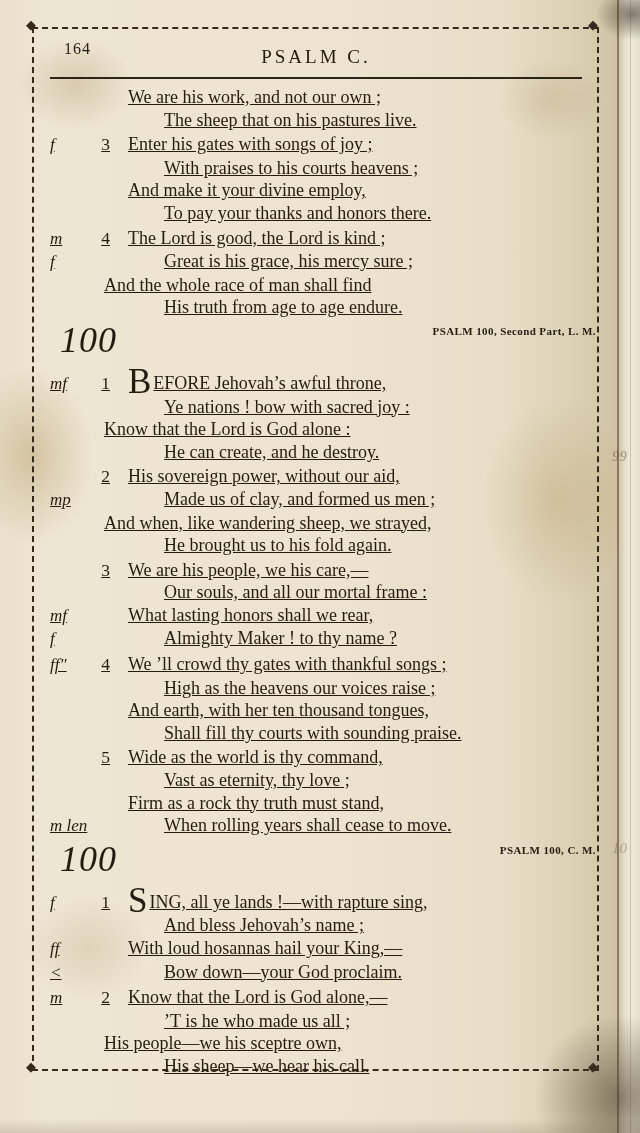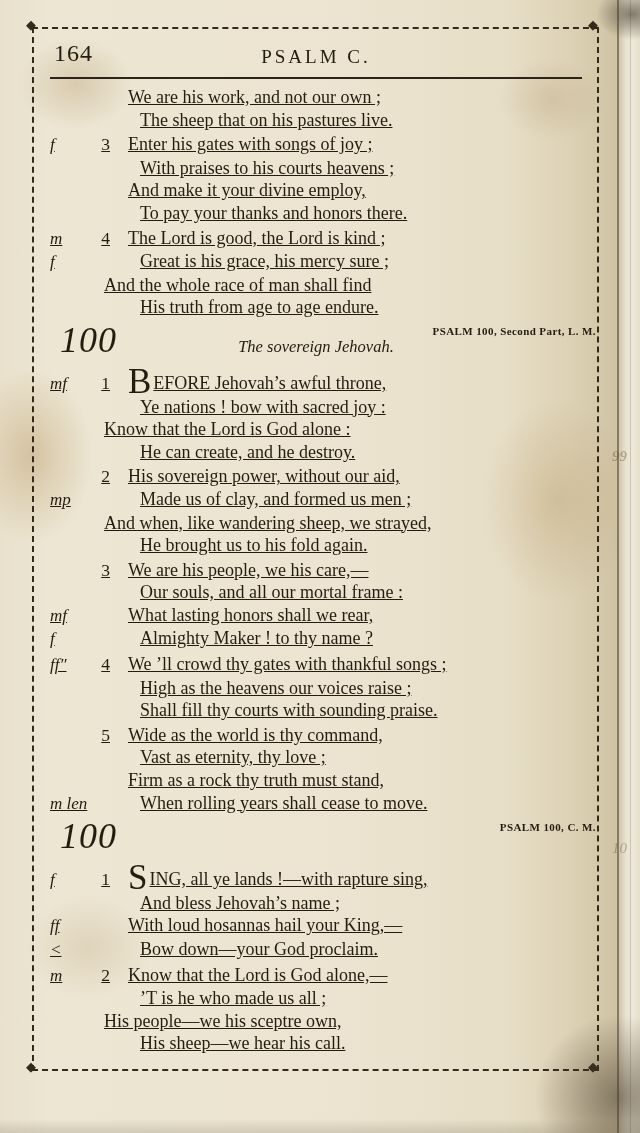--- a/index.html
+++ b/index.html
@@ -38,32 +38,32 @@
   }
   .corner { position:absolute; font-size:13px; color:#332a1c; line-height:1; }
   .c-tl { left:26px;  top:18px; }
   .c-tr { left:588px; top:18px; }
   .c-bl { left:26px;  top:1060px; }
   .c-br { left:588px; top:1060px; }
 
   .content { position:absolute; left:36px; top:32px; width:560px; }
 
   .pheader { position:relative; height:42px; }
-  .pagenum { position:absolute; left:18px; top:8px; font-size:24px; letter-spacing:1px; }
+  .pagenum { position:absolute; left:28px; top:8px; font-size:16px; letter-spacing:1px; }
   .ptitle  { text-align:center; padding-top:14px; font-size:19px; letter-spacing:3px; }
   .hrule   { border-top:2px solid #2b2418; margin:3px 14px 7px; }
 
   .stanza { margin-bottom:2px; }
   .vline  { display:flex; align-items:baseline; line-height:22.6px; font-size:18px; white-space:nowrap;text-decoration:underline; }
   .dyn    { flex:0 0 46px; width:46px; padding-left:14px; font-style:italic; font-size:17px; }
   .vnum   { flex:0 0 34px; width:34px; text-align:right; padding-right:6px; font-size:17.5px; }
   .vtext  { }
   .ind0   { margin-left:-12px; }
   .ind1   { margin-left:12px; }
-  .ind2   { margin-left:24px; }
+  .ind2   { margin-left:48px; }
   .cap    { display:inline-block; height:16px; overflow:visible; vertical-align:top;
             font-size:35px; line-height:30px; margin:-5px 2px -5px 0; }
 
   .heading { position:relative; height:48px; margin:2px 0 3px; }
   .hnum    { position:absolute; left:24px; top:-2px; font-size:36px; letter-spacing:1px;font-style:italic; }
   .htitle  { text-align:right; font-weight:bold; font-size:11px; padding-top:4px; letter-spacing:.4px; }
   .hsub    { text-align:center; font-style:italic; font-size:16.5px; }
 
   .edge-marks { position:absolute; inset:0; pointer-events:none; }
   .edge-mark  { position:absolute; right:13px; font-size:15px; font-style:italic; color:rgba(96,74,48,.38); }
@@ -146,21 +146,20 @@
         </div>
         <div class="vline">
           <span class="dyn"></span>
           <span class="vnum"></span>
           <span class="vtext ind2">His truth from age to age endure.</span>
         </div>
       </div>
       <div class="heading">
         <div class="hnum">100</div>
         <div class="htitle">PSALM 100, Second Part, L. M.</div>
-        <div class="hsub">The sovereign Jehovah.</div>
       </div>
       <div class="stanza">
         <div class="vline">
           <span class="dyn">mf</span>
           <span class="vnum">1</span>
           <span class="vtext ind1"><span class="cap">B</span>EFORE Jehovah’s awful throne,</span>
         </div>
         <div class="vline">
           <span class="dyn"></span>
           <span class="vnum"></span>
@@ -224,20 +223,25 @@
       <div class="stanza">
         <div class="vline">
           <span class="dyn">ff″</span>
           <span class="vnum">4</span>
           <span class="vtext ind1">We ’ll crowd thy gates with thankful songs ;</span>
         </div>
         <div class="vline">
           <span class="dyn"></span>
           <span class="vnum"></span>
           <span class="vtext ind2">High as the heavens our voices raise ;</span>
+        </div>
+        <div class="vline">
+          <span class="dyn"></span>
+          <span class="vnum"></span>
+          <span class="vtext ind1">And earth, with her ten thousand tongues,</span>
         </div>
         <div class="vline">
           <span class="dyn"></span>
           <span class="vnum"></span>
           <span class="vtext ind2">Shall fill thy courts with sounding praise.</span>
         </div>
       </div>
       <div class="stanza">
         <div class="vline">
           <span class="dyn"></span>

